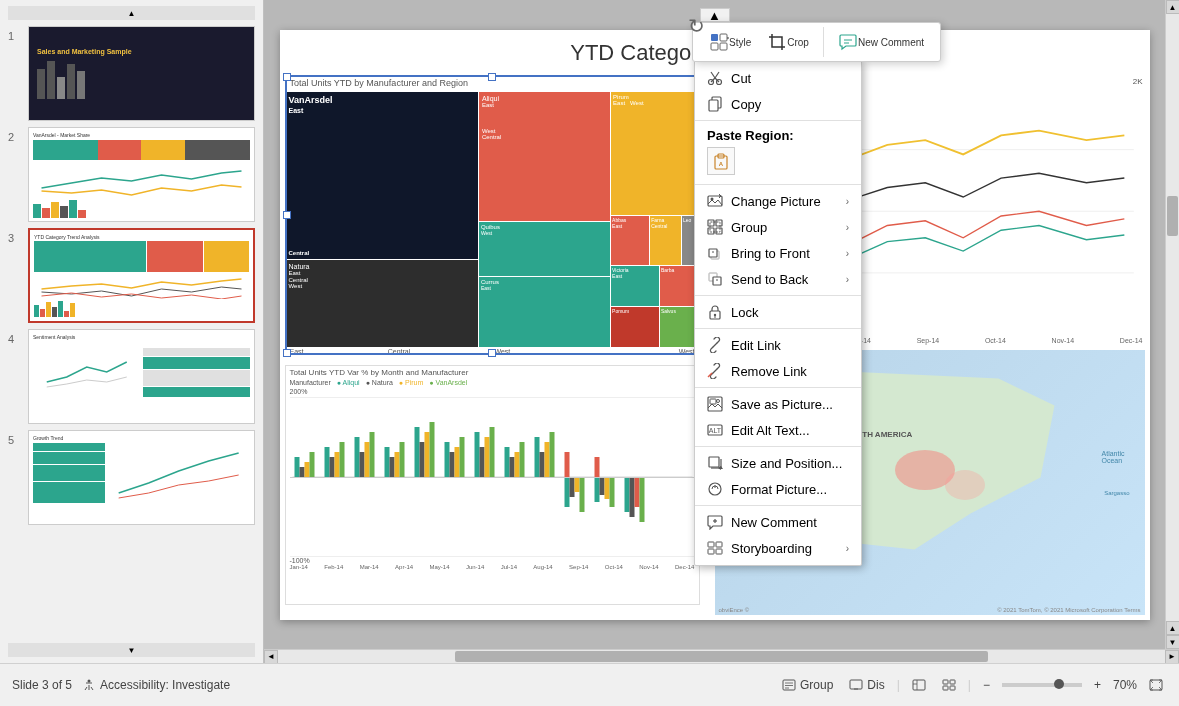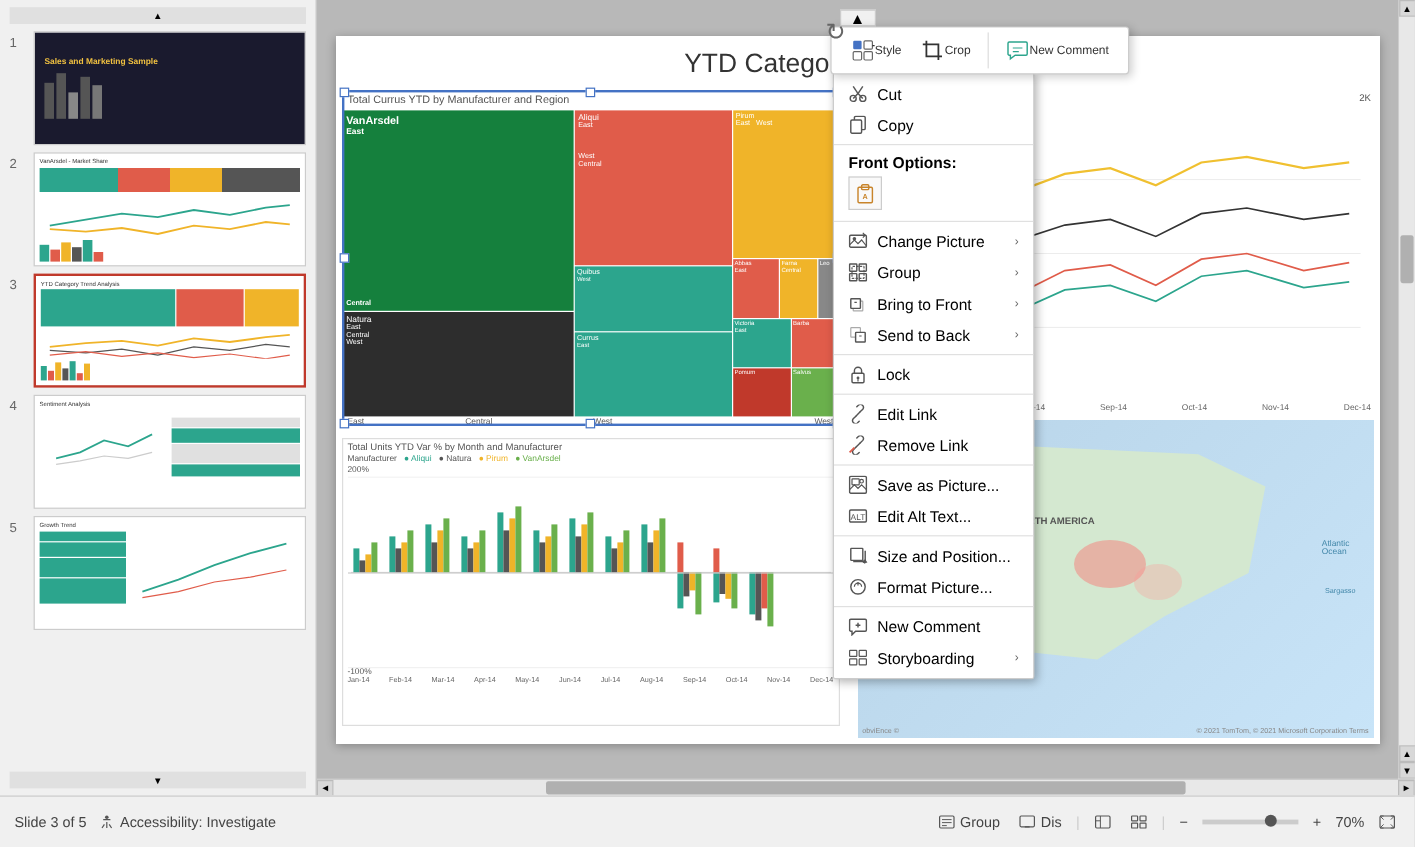--- a/index.html
+++ b/index.html
@@ -187,21 +187,21 @@
     }
 
     .treemap-col1 {
       flex: 2.2;
       display: flex;
       flex-direction: column;
       gap: 1px;
     }
 
     .treemap-block-teal-large {
-      background: #15803d;
+      background: #0f172a;
       flex: 2;
       display: flex;
       align-items: flex-start;
       justify-content: flex-start;
       padding: 3px;
       color: #fff;
       font-size: 8px;
       font-weight: bold;
       position: relative;
     }
@@ -804,21 +804,21 @@
               <div class="handle handle-tc"></div>
               <div class="handle handle-tr"></div>
               <div class="handle handle-ml"></div>
               <div class="handle handle-mr"></div>
               <div class="handle handle-bl"></div>
               <div class="handle handle-bc"></div>
               <div class="handle handle-br"></div>
             </div>
 
             <div class="treemap-area">
-              <div class="treemap-label">Total Currus YTD by Manufacturer and Region</div>
+              <div class="treemap-label">Total Units YTD by Manufacturer and Region</div>
               <div class="treemap-inner">
 
                 <div class="treemap-col1">
                   <div class="treemap-block-teal-large">
                     <div>
                       <div style="font-size:9px;font-weight:bold;">VanArsdel</div>
                       <div style="font-size:7px;margin-top:2px;">East</div>
                     </div>
                     <div style="position:absolute;bottom:3px;left:3px;font-size:6px;">Central</div>
                   </div>
@@ -1074,21 +1074,21 @@
               <svg width="16" height="16" viewBox="0 0 16 16">
                 <rect x="5" y="1" width="9" height="11" rx="1" fill="none" stroke="#555" stroke-width="1.2"></rect>
                 <rect x="2" y="4" width="9" height="11" rx="1" fill="white" stroke="#555" stroke-width="1.2"></rect>
               </svg>
               <span class="menu-item-label">Copy</span>
             </div>
 
             <div class="menu-divider"></div>
 
             <div class="paste-section">
-              <div class="paste-label">Front Options:</div>
+              <div class="paste-label">Paste Region:</div>
               <div class="paste-icons">
                 <div class="paste-icon-btn">
                   <svg width="18" height="18" viewBox="0 0 18 18">
                     <rect x="3" y="4" width="12" height="13" rx="1" fill="none" stroke="#c8842a" stroke-width="1.2"></rect>
                     <rect x="6" y="2" width="6" height="4" rx="1" fill="none" stroke="#c8842a" stroke-width="1.2"></rect>
                     <text x="9" y="14" text-anchor="middle" font-size="6" fill="#c8842a" font-weight="bold">A</text>
                   </svg>
                 </div>
               </div>
             </div>

